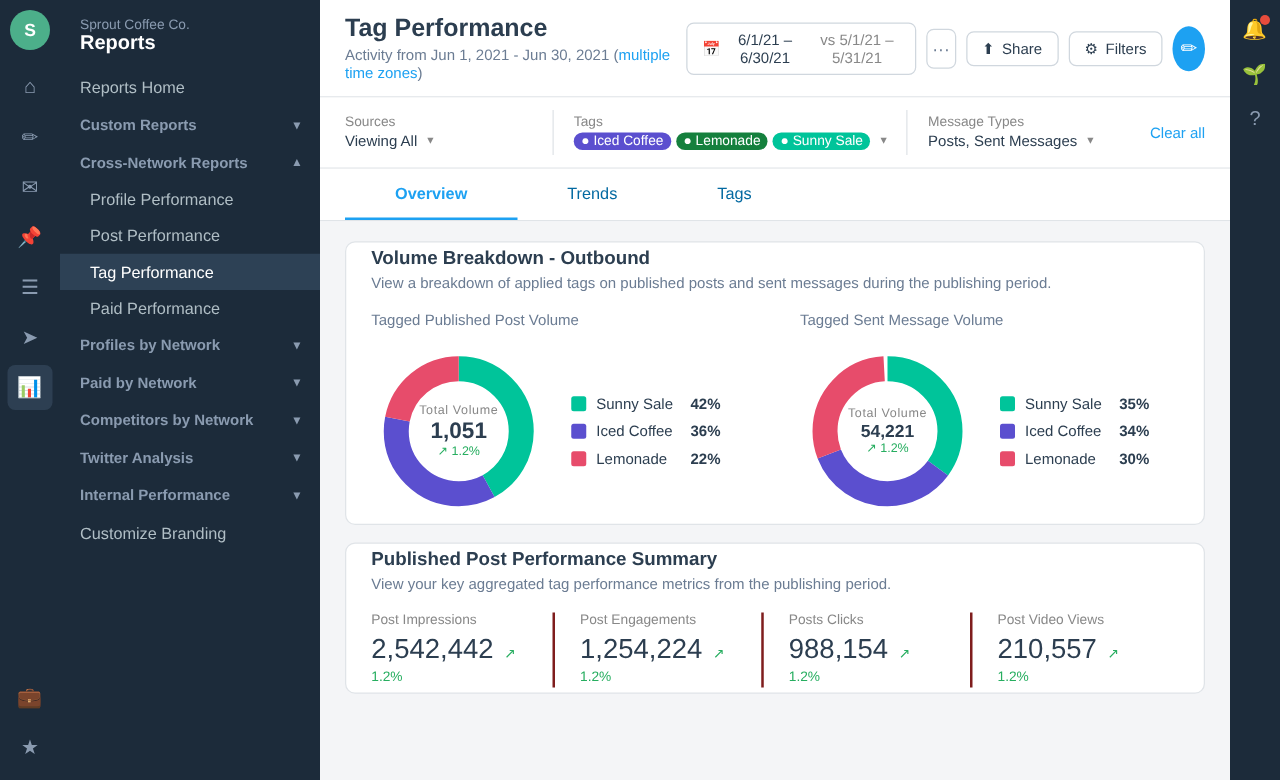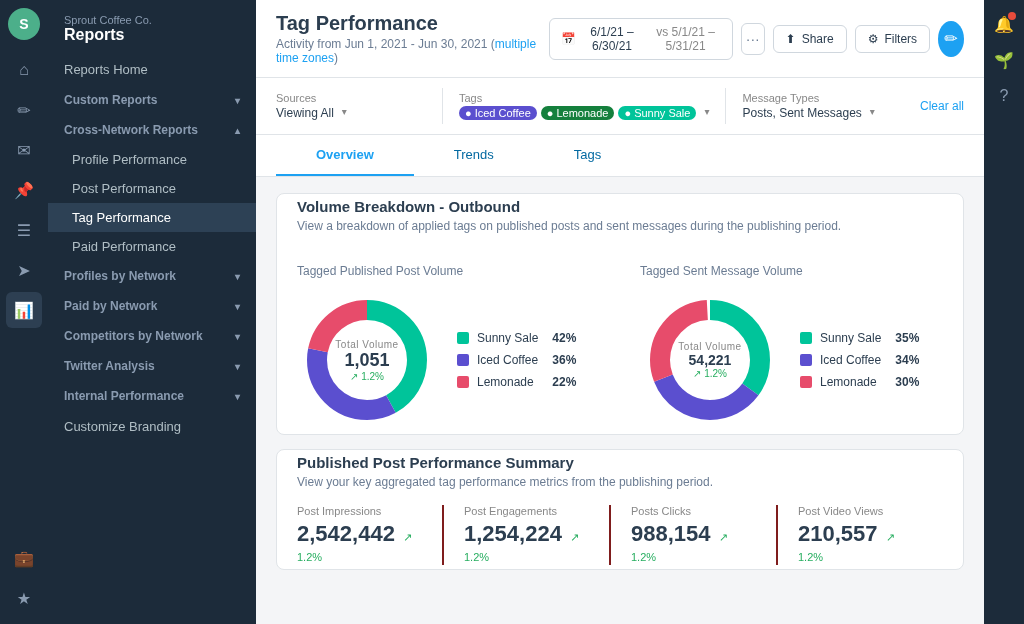--- a/index.html
+++ b/index.html
@@ -241,21 +241,20 @@
     
     .charts-row {
       display: flex;
       gap: 40px;
     }
     .chart-block {
       display: flex;
       align-items: flex-start;
       gap: 24px;
       flex: 1;
-      margin-top: 15px;
     }
     .donut-wrapper {
       position: relative;
       width: 140px; height: 140px;
       flex-shrink: 0;
     }
     .donut-wrapper svg { width: 140px; height: 140px; }
     .donut-center {
       position: absolute;
       top: 50%; left: 50%;
@@ -276,21 +275,21 @@
       gap: 0;
     }
     .metric-item {
       flex: 1;
       padding: 0 20px;
       border-right: 2px solid #7f1d1d;
     }
     .metric-item:first-child { padding-left: 0; }
     .metric-item:last-child { border-right: none; }
     .metric-label { font-size: 11px; color: #888; margin-bottom: 4px; }
-    .metric-value { font-size: 22px; font-weight: 700; color: #2c3e50; }
+    .metric-value { font-size: 22px; font-weight: 400; color: #2c3e50; }
     .metric-change { font-size: 11px; color: #27ae60; margin-left: 4px; }
 
     .trend-up { color: #27ae60; }
   </style>
 </head>
 <body>
 
 <div class="icon-rail">
   <div class="logo">S</div>
   <div class="rail-icon">⌂</div>

